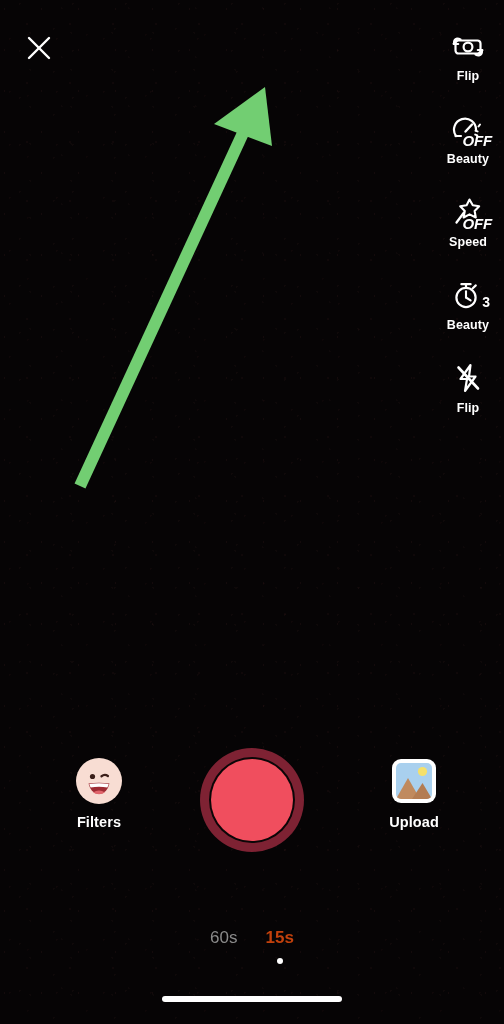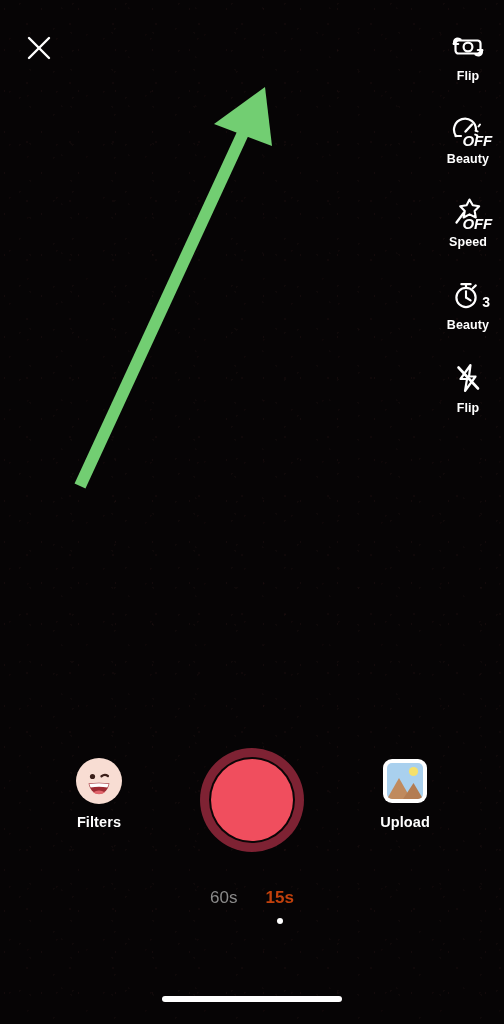--- a/index.html
+++ b/index.html
@@ -100,21 +100,21 @@
     position:absolute; left:0; right:0; top:757px;
     height:110px; z-index:6;
   }
   #effects-btn {
     position:absolute; left:63px; top:0;
     width:72px;
     display:flex; flex-direction:column; align-items:center;
     cursor:pointer;
   }
   #upload-btn {
-    position:absolute; left:369px; top:0;
+    position:absolute; left:378px; top:0;
     width:72px;
     display:flex; flex-direction:column; align-items:center;
     cursor:pointer;
   }
   .bc-lbl {
     color:#fff; font-size:14.5px; font-weight:bold;
     margin-top:9px; letter-spacing:.1px;
   }
   #record-btn {
     position:absolute; left:50%; top:-9px;
@@ -130,21 +130,21 @@
     background:#0b0607;
     display:flex; align-items:center; justify-content:center;
   }
   #record-inner {
     width:82px; height:82px; border-radius:50%;
     background:#F04E5E;
   }
 
   
   #mode-tabs {
-    position:absolute; left:0; right:0; top:888px;
+    position:absolute; left:0; right:0; top:928px;
     display:flex; align-items:flex-start; justify-content:center;
     gap:0; z-index:6;
   }
   .mode-tab {
     position:relative;
     display:flex; flex-direction:column; align-items:center;
     cursor:pointer; padding:0 14px;
   }
   .mode-lbl { font-size:17px; color:#8a8a8a; font-weight:normal; }
   .mode-tab.active .mode-lbl { color:#c2410c; font-weight:bold; }

